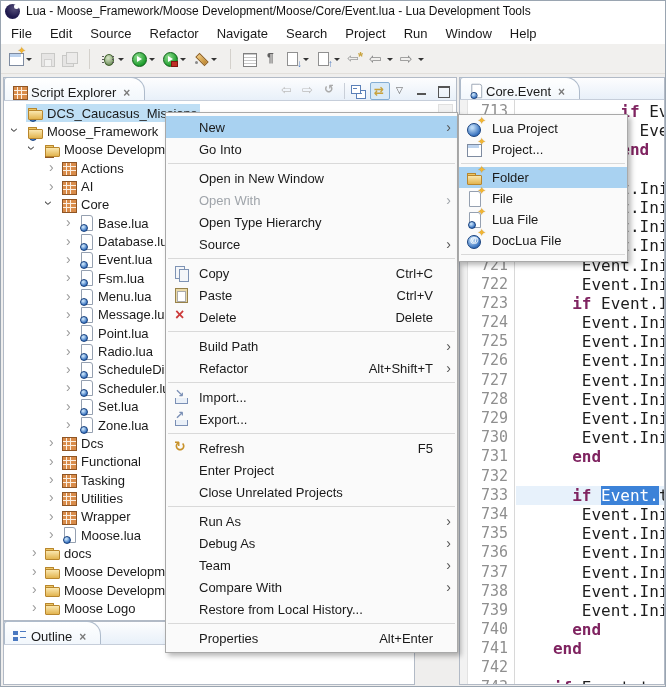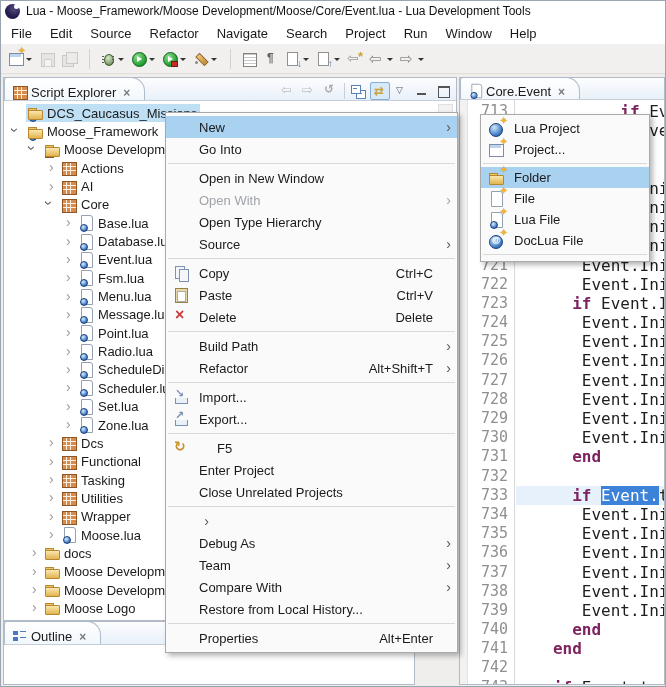--- a/index.html
+++ b/index.html
@@ -652,36 +652,38 @@
         <span class="arr"></span>
       </div>
       <div class="mi">
         <span class="ic b-export mic"></span>
         <span class="lbl">Export...</span>
         <span class="arr"></span>
       </div>
       <div class="msep"></div>
       <div class="mi">
         <span class="ic b-refresh mic"></span>
+        <span class="lbl">Refresh</span>
         <span class="sc">F5</span>
         <span class="arr"></span>
       </div>
       <div class="mi">
         <span class="mic"></span>
         <span class="lbl">Enter Project</span>
         <span class="arr"></span>
       </div>
       <div class="mi">
         <span class="mic"></span>
         <span class="lbl">Close Unrelated Projects</span>
         <span class="arr"></span>
       </div>
       <div class="msep"></div>
       <div class="mi">
         <span class="mic"></span>
+        <span class="lbl">Run As</span>
         <span class="arr">›</span>
       </div>
       <div class="mi">
         <span class="mic"></span>
         <span class="lbl">Debug As</span>
         <span class="arr">›</span>
       </div>
       <div class="mi">
         <span class="mic"></span>
         <span class="lbl">Team</span>
@@ -699,21 +701,21 @@
       </div>
       <div class="msep"></div>
       <div class="mi">
         <span class="mic"></span>
         <span class="lbl">Properties</span>
         <span class="sc">Alt+Enter</span>
         <span class="arr"></span>
       </div>
     </div>
 
-  <div class="menu submenu" style="left:480px;top:114px;width:170px;">
+  <div class="menu submenu" style="left:458px;top:114px;width:170px;">
       <div class="mi">
         <span class="ic b-ball mic">
           <i class="spark"></i>
         </span>
         <span class="lbl">Lua Project</span>
         <span class="arr"></span>
       </div>
       <div class="mi">
         <span class="ic b-window mic">
           <i class="spark"></i>

